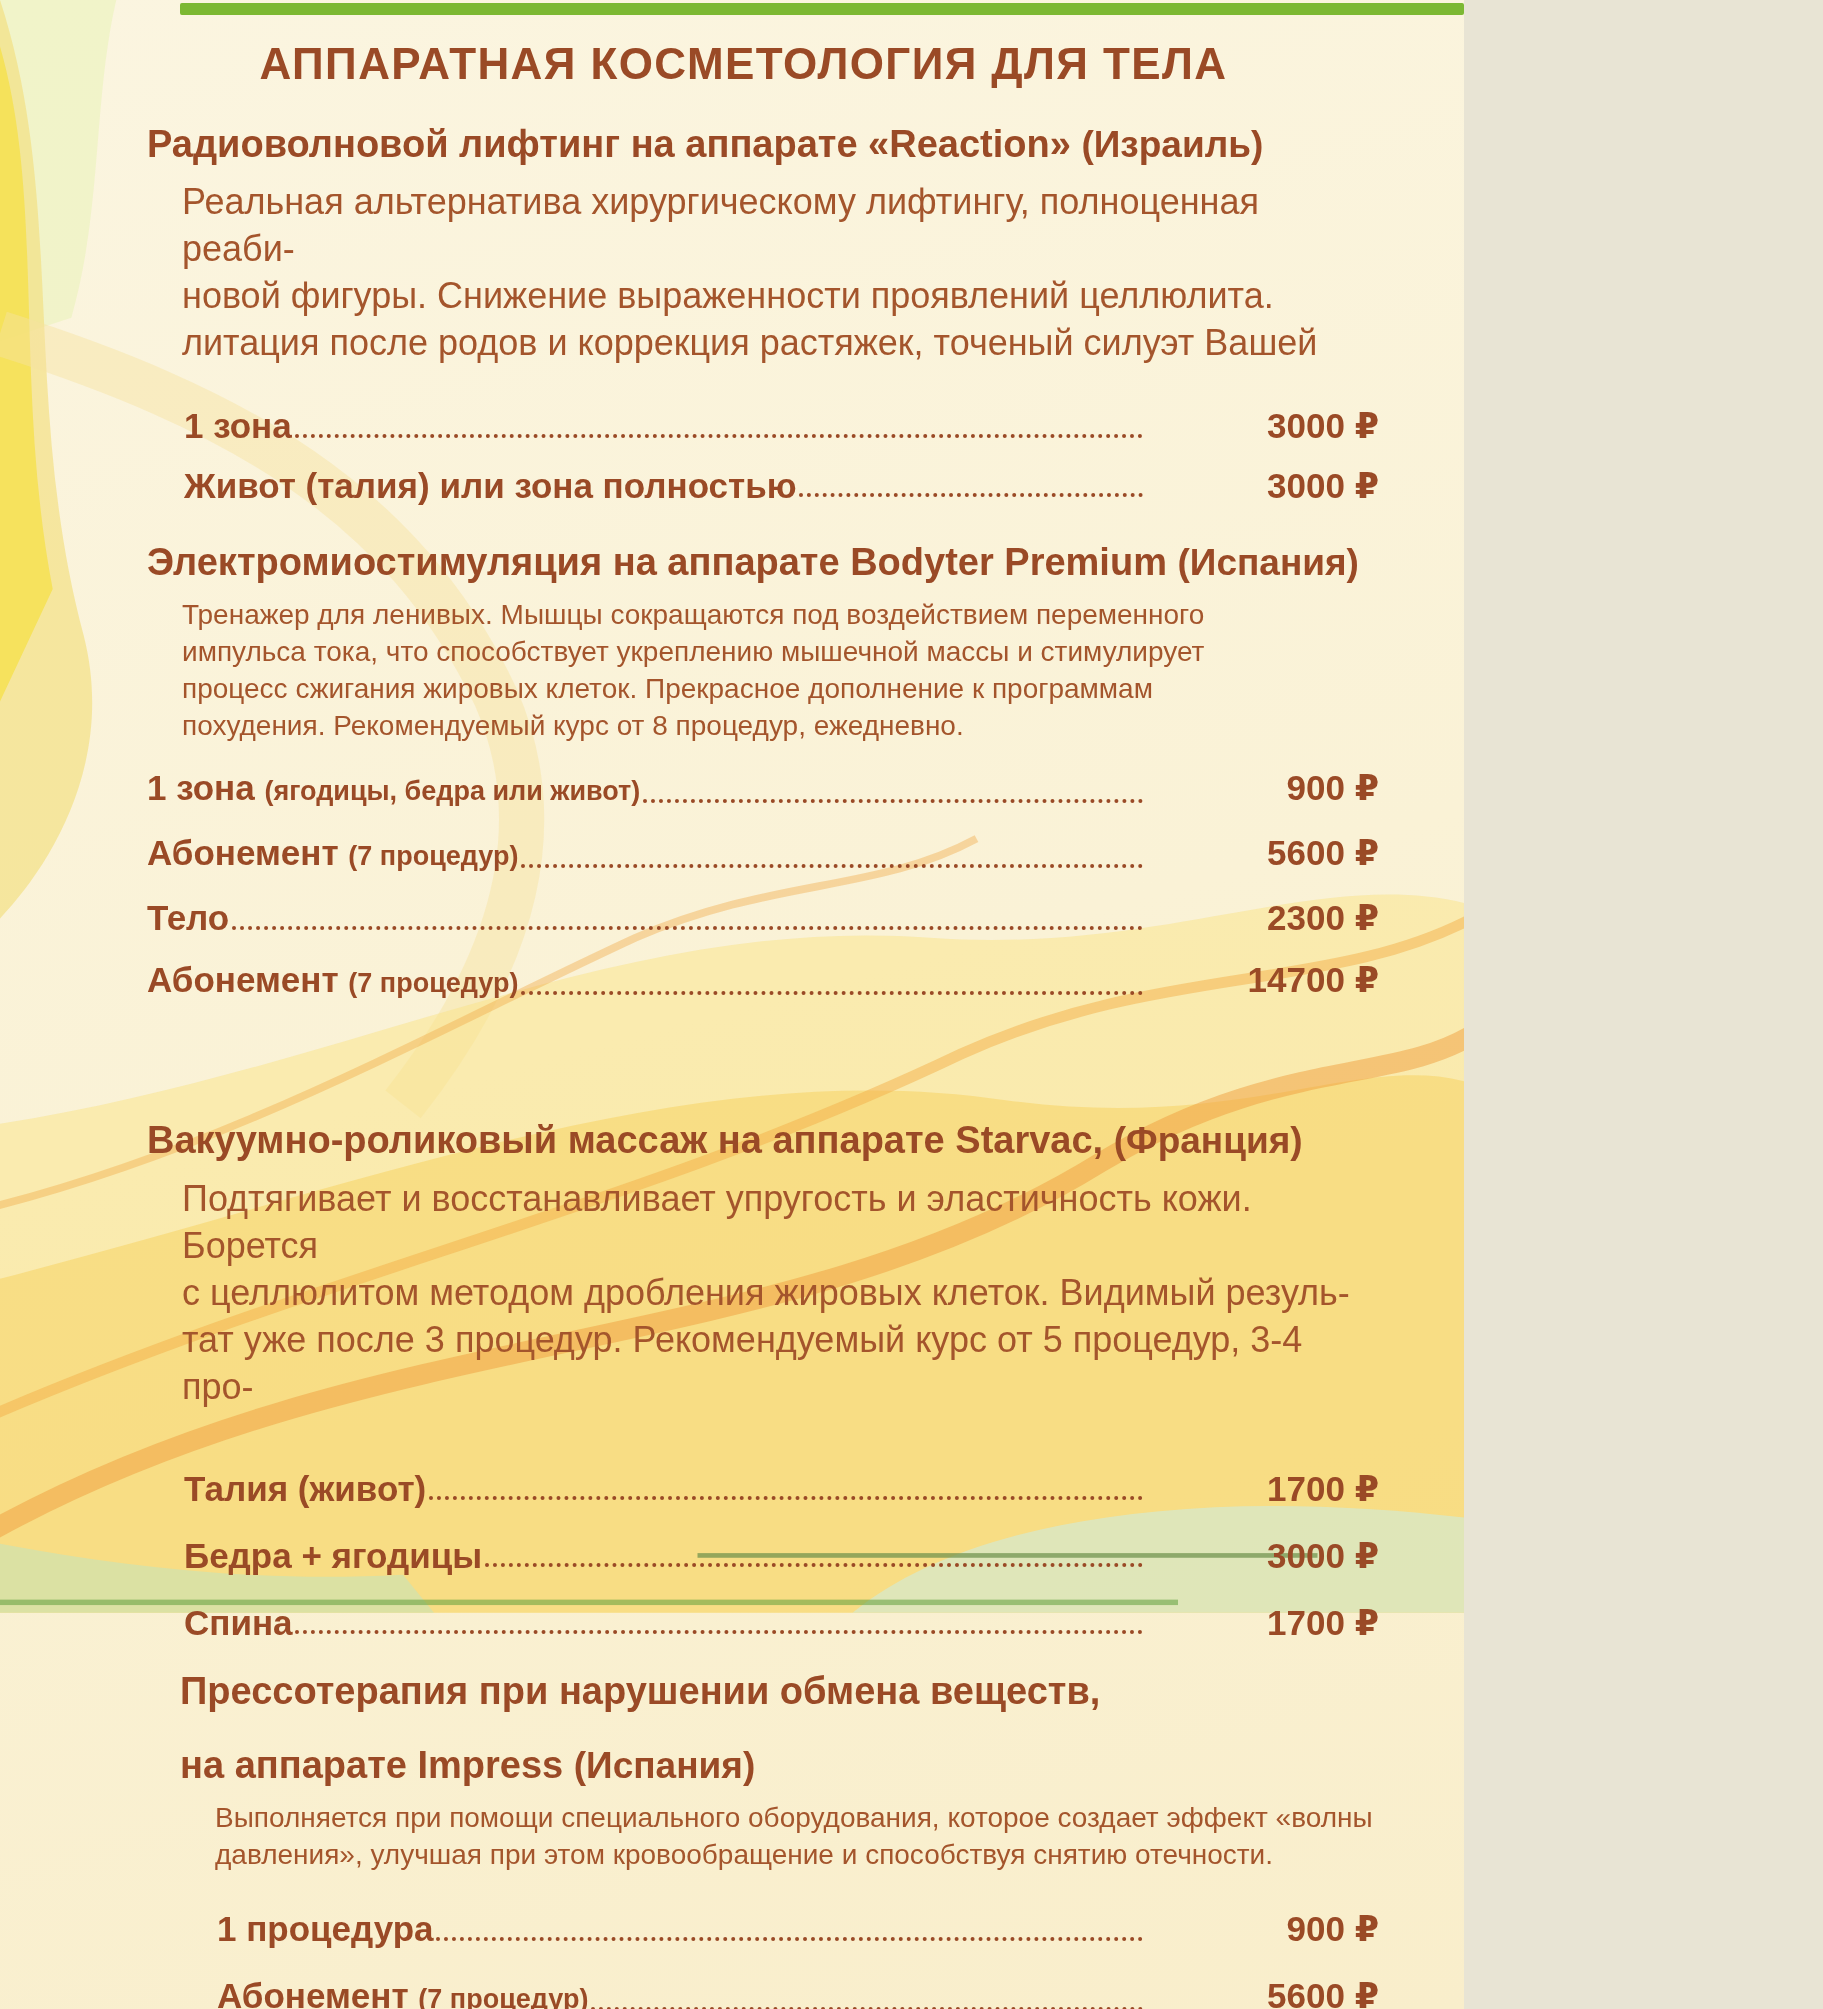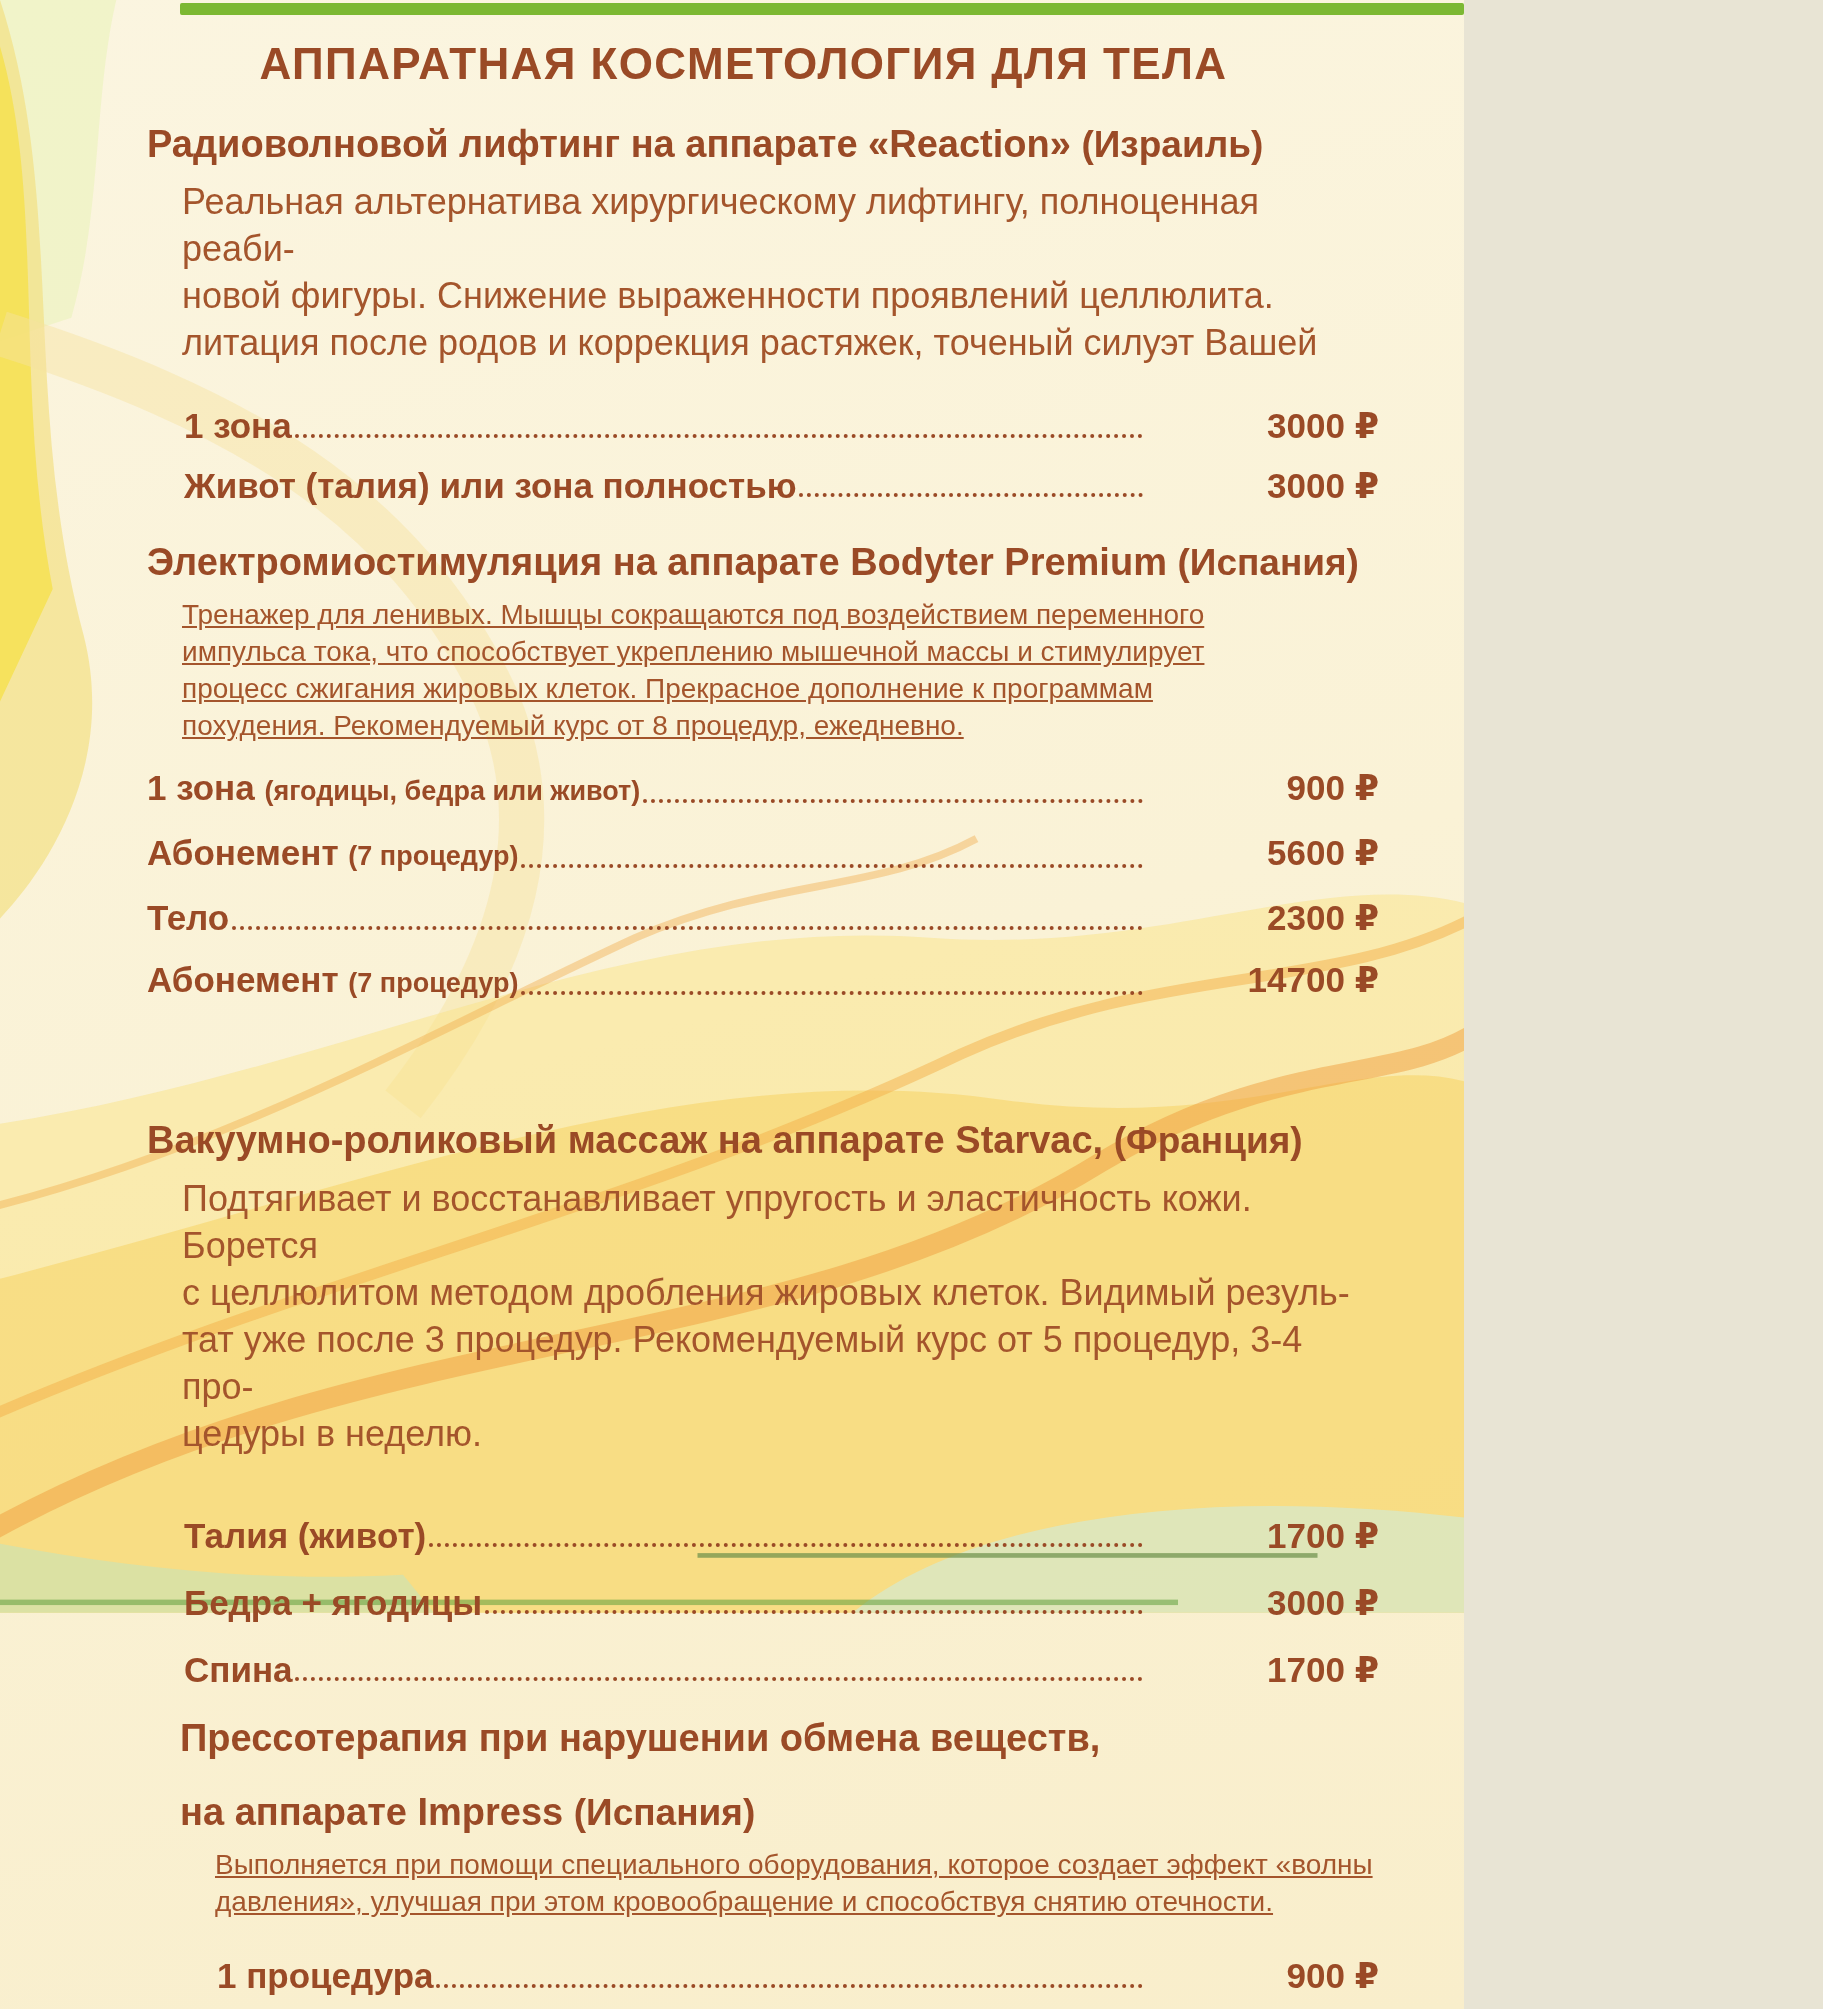--- a/index.html
+++ b/index.html
@@ -21,21 +21,21 @@
     font-size:44px;font-weight:800;letter-spacing:1.4px;
     margin:9.7px 39px 33px 0;
   }
   .section-heading{
     font-size:38px;font-weight:800;line-height:45px;margin:0;
   }
   .origin{font-size:37px;font-weight:800;}
   .heading-line2{font-size:38px;font-weight:800;line-height:45px;margin-top:29px;}
   .para{margin-left:35px;font-weight:500;}
   .para-lg{font-size:36px;line-height:47px;margin-top:11.6px;}
-  .para-sm{font-size:28px;line-height:37px;margin-top:11.6px;text-decoration:underline;}
+  .para-sm{font-size:28px;line-height:37px;margin-top:11.6px;}
   .rows{margin-top:0;}
   .price-row{
     display:flex;align-items:baseline;
     font-size:35px;font-weight:800;line-height:42px;
   }
   .rows-indent .price-row{margin-left:37px;}
   .row-label{white-space:nowrap;}
   .row-note{font-size:27px;font-weight:800;}
   .dots{
     flex:1;min-width:39px;align-self:flex-end;
@@ -145,21 +145,20 @@
     </div>
 
     <div class="section s3">
       <h2 class="section-heading" style="color: rgb(154, 74, 38);"><span>Вакуумно-роликовый массаж на аппарате Starvac,</span>
         <span class="origin">(Франция)</span>
       </h2>
       <div class="para para-lg" style="color: rgb(164, 85, 44);">
         <div>Подтягивает и восстанавливает упругость и эластичность кожи. Борется</div>
         <div>с целлюлитом методом дробления жировых клеток. Видимый резуль-</div>
         <div>тат уже после 3 процедур. Рекомендуемый курс от 5 процедур, 3-4 про-</div>
-        <div>цедуры в неделю.</div>
       </div>
       <div class="rows rows-indent">
         <div class="price-row" style="color: rgb(154, 74, 38);">
           <span class="row-label">Талия (живот)</span>
           <span class="dots"></span>
           <span class="price">1700 ₽</span>
         </div>
         <div class="price-row" style="color: rgb(154, 74, 38);">
           <span class="row-label">Бедра + ягодицы</span>
           <span class="dots"></span>

